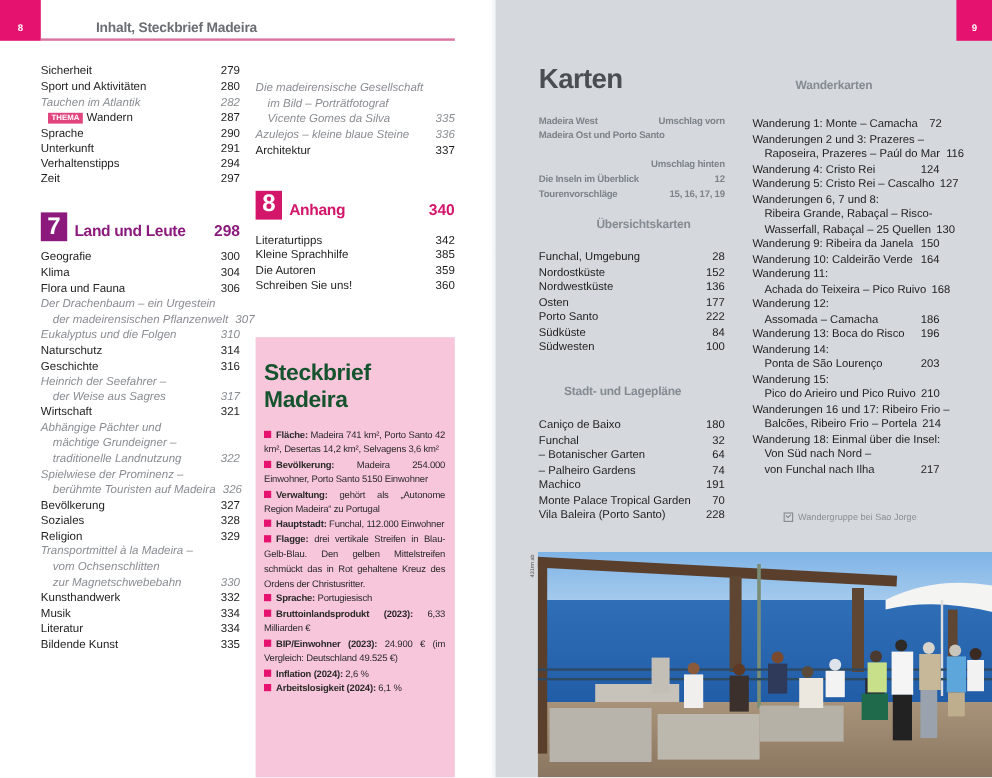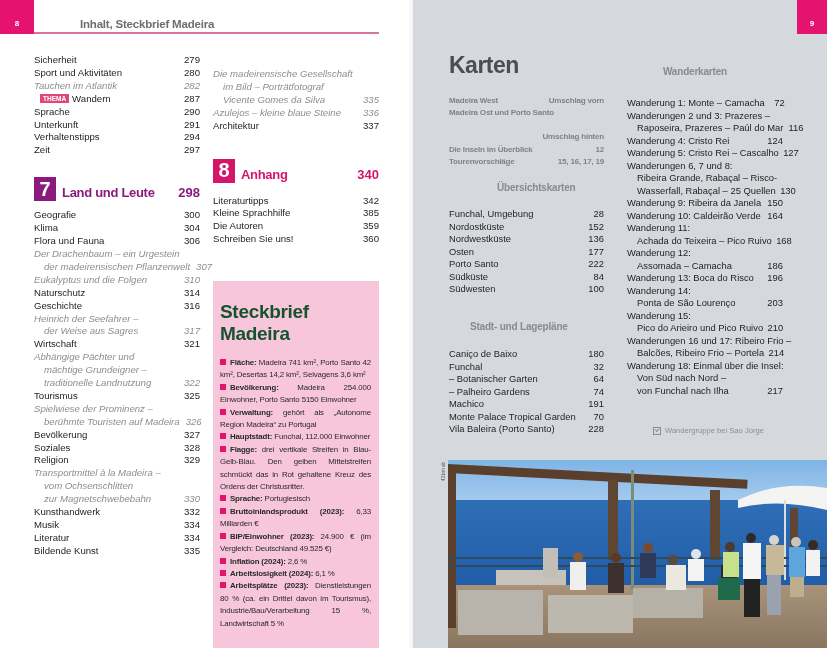--- a/index.html
+++ b/index.html
@@ -146,24 +146,20 @@
           <span class="lbl">Abhängige Pächter und</span>
           <span class="num"></span>
         </div>
         <div class="toc-row it indent">
           <span class="lbl">mächtige Grundeigner –</span>
           <span class="num"></span>
         </div>
         <div class="toc-row it indent">
           <span class="lbl">traditionelle Landnutzung</span>
           <span class="num">322</span>
-        </div>
-        <div class="toc-row">
-          <span class="lbl">Tourismus</span>
-          <span class="num">325</span>
         </div>
         <div class="toc-row it">
           <span class="lbl">Spielwiese der Prominenz –</span>
           <span class="num"></span>
         </div>
         <div class="toc-row it indent">
           <span class="lbl">berühmte Touristen auf Madeira</span>
           <span class="num">326</span>
         </div>
         <div class="toc-row">
@@ -263,21 +259,20 @@
         <div class="fact-item"><span class="bullet"></span><b>Fläche:</b><span> Madeira 741 km², Porto Santo 42 km², Desertas 14,2 km², Selvagens 3,6 km²</span></div>
         <div class="fact-item"><span class="bullet"></span><b>Bevölkerung:</b><span> Madeira 254.000 Einwohner, Porto Santo 5150 Einwohner</span></div>
         <div class="fact-item"><span class="bullet"></span><b>Verwaltung:</b><span> gehört als „Autonome Region Madeira“ zu Portugal</span></div>
         <div class="fact-item"><span class="bullet"></span><b>Hauptstadt:</b><span> Funchal, 112.000 Einwohner</span></div>
         <div class="fact-item"><span class="bullet"></span><b>Flagge:</b><span> drei vertikale Streifen in Blau-Gelb-Blau. Den gelben Mittelstreifen schmückt das in Rot gehaltene Kreuz des Ordens der Christusritter.</span></div>
         <div class="fact-item"><span class="bullet"></span><b>Sprache:</b><span> Portugiesisch</span></div>
         <div class="fact-item"><span class="bullet"></span><b>Bruttoinlandsprodukt (2023):</b><span> 6,33 Milliarden €</span></div>
         <div class="fact-item"><span class="bullet"></span><b>BIP/Einwohner (2023):</b><span> 24.900 € (im Vergleich: Deutschland 49.525 €)</span></div>
         <div class="fact-item"><span class="bullet"></span><b>Inflation (2024):</b><span> 2,6 %</span></div>
         <div class="fact-item"><span class="bullet"></span><b>Arbeitslosigkeit (2024):</b><span> 6,1 %</span></div>
-        <div class="fact-item"><span class="bullet"></span><b>Arbeitsplätze (2023):</b><span> Dienstleistungen 80 % (ca. ein Drittel davon im Tourismus), Industrie/Bau/Verarbeitung 15 %, Landwirtschaft 5 %</span></div>
       </div>
   </div>
 </div>
 
 <div class="gutter"></div>
 
 <div class="page-right">
   <div class="pg-tab-right">
       <span>9</span>
     </div>

